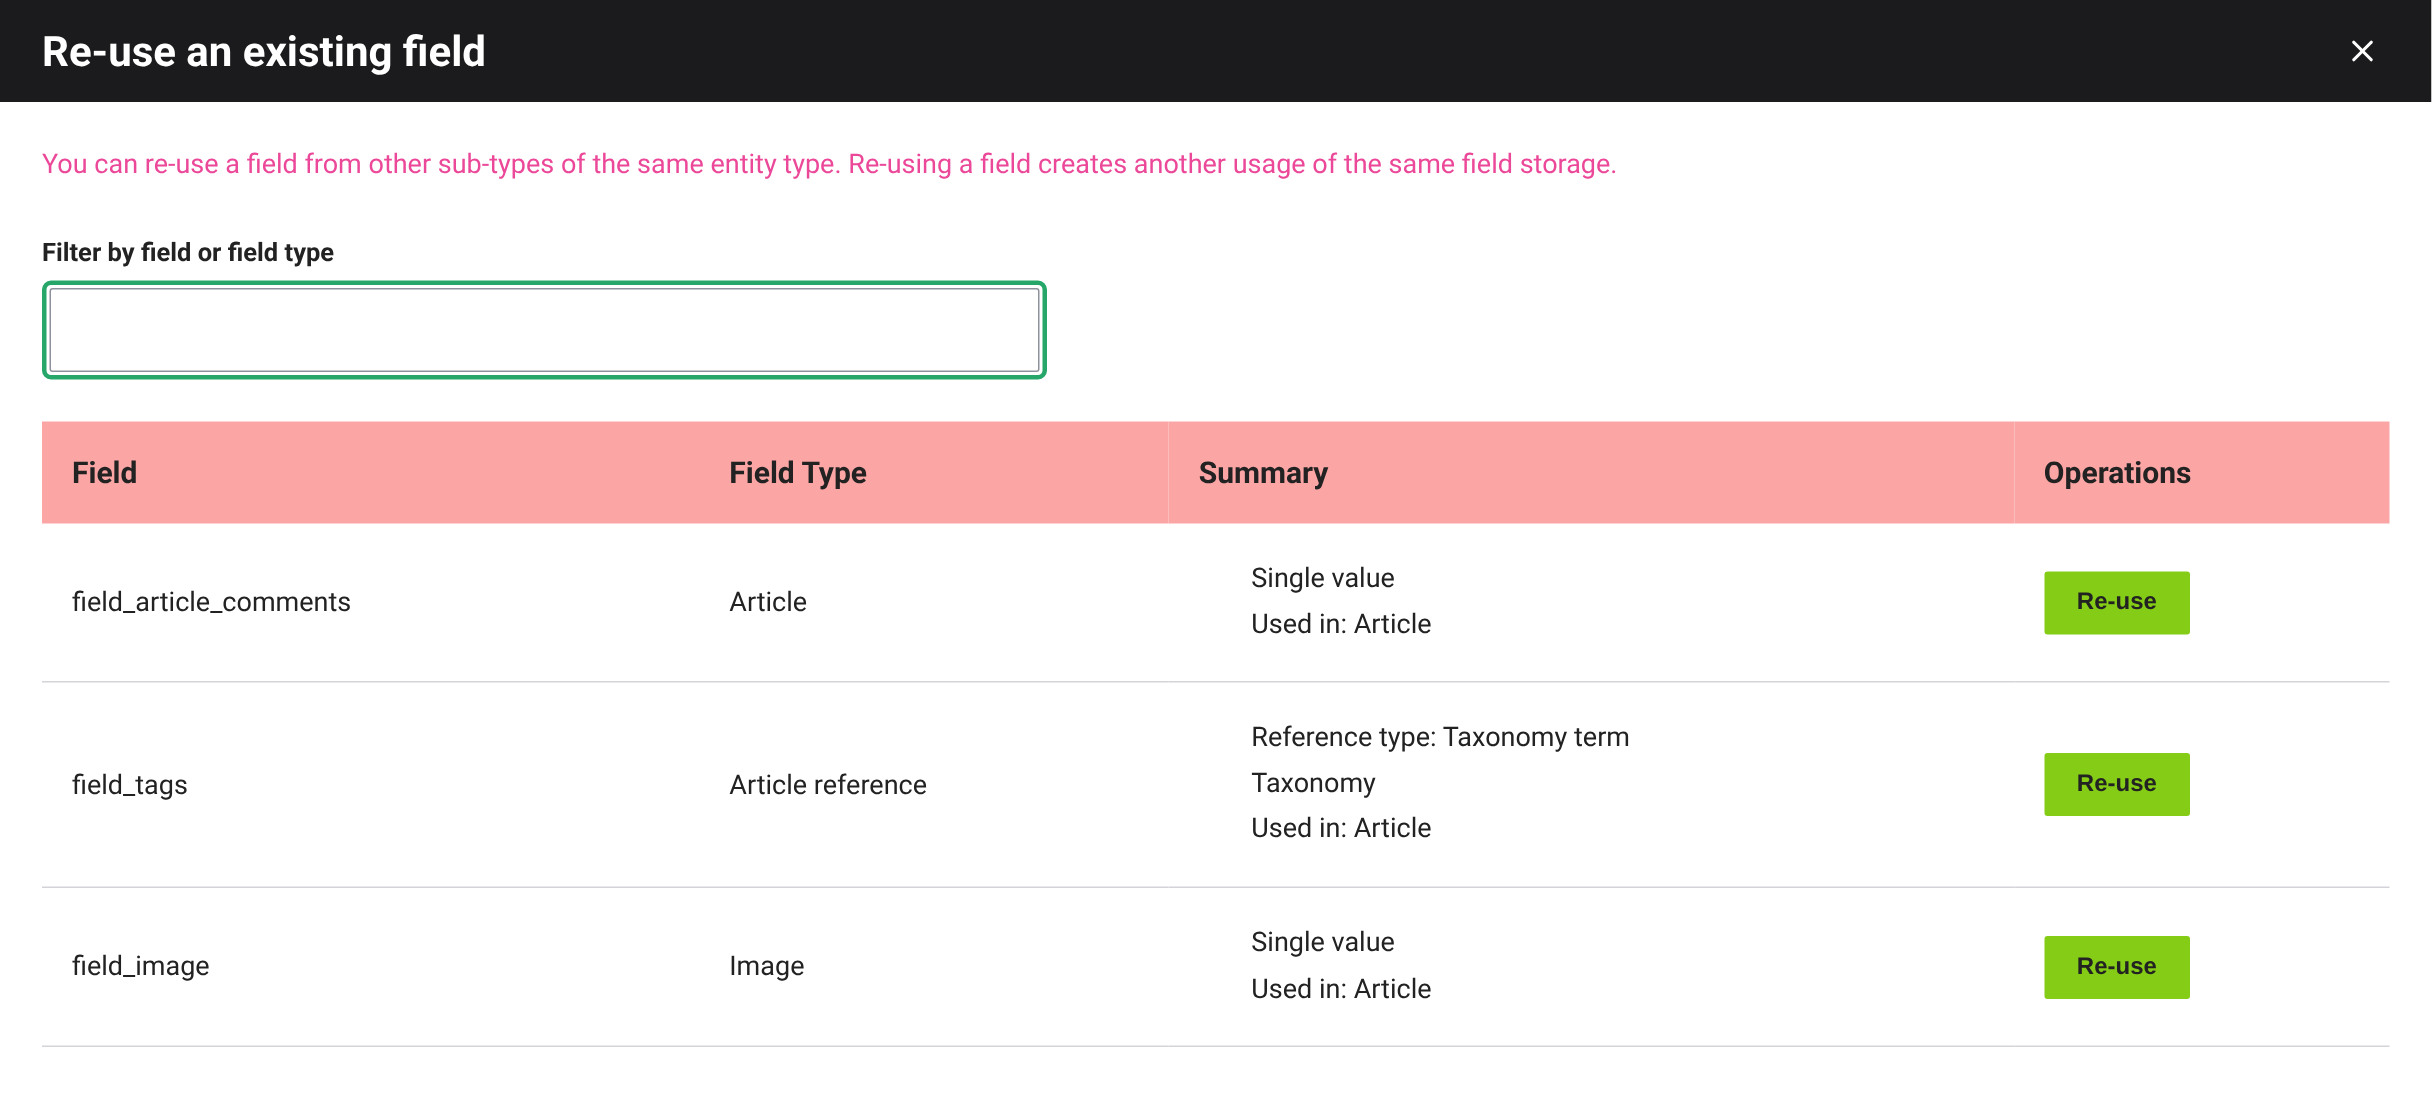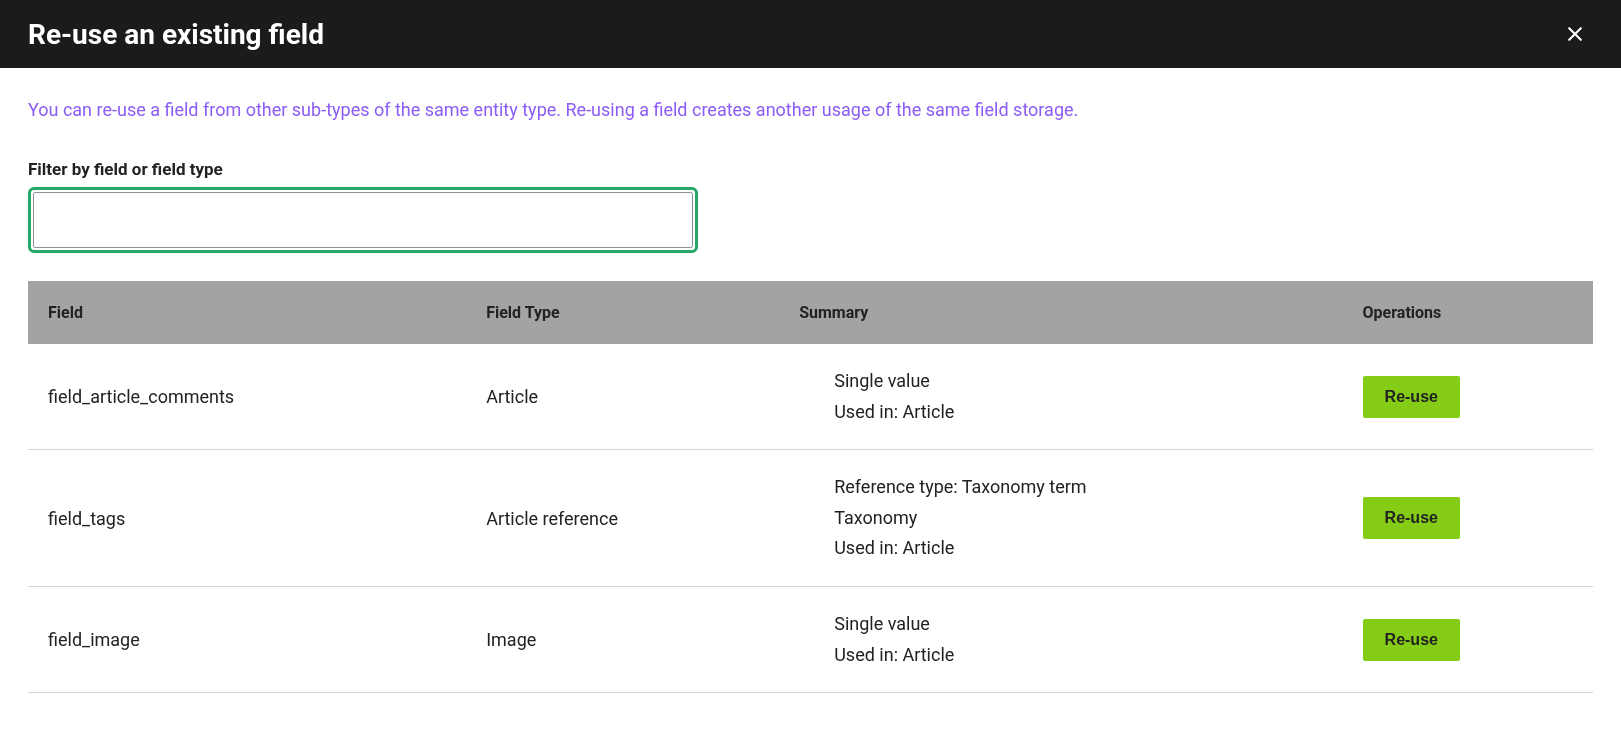--- a/index.html
+++ b/index.html
@@ -28,21 +28,21 @@
       cursor: pointer;
       padding: 8px;
       display: flex;
       align-items: center;
       justify-content: center;
     }
     .close-btn svg { width: 20px; height: 20px; }
     .modal-body { padding: 28px; }
     .description {
       font-size: 18px;
-      color: #8b5cf6;
+      color: #ec4899;
       margin-bottom: 36px;
       line-height: 1.5;
     }
     .filter-label {
       font-size: 17px;
       font-weight: 700;
       display: block;
       margin-bottom: 8px;
     }
     .filter-wrap {
@@ -60,24 +60,24 @@
       border: 1px solid #8e929c;
       border-radius: 2px;
       outline: none;
       font-family: inherit;
     }
     table {
       width: 100%;
       border-collapse: collapse;
     }
     thead th {
-      background: #a3a3a3;
+      background: #fca5a5;
       text-align: left;
       padding: 22px 20px;
-      font-size: 16px;
+      font-size: 20px;
       font-weight: 700;
       color: #222;
     }
     tbody td {
       padding: 22px 20px;
       border-bottom: 1px solid #d3d4d9;
       vertical-align: middle;
       font-size: 18px;
       color: #222;
     }

